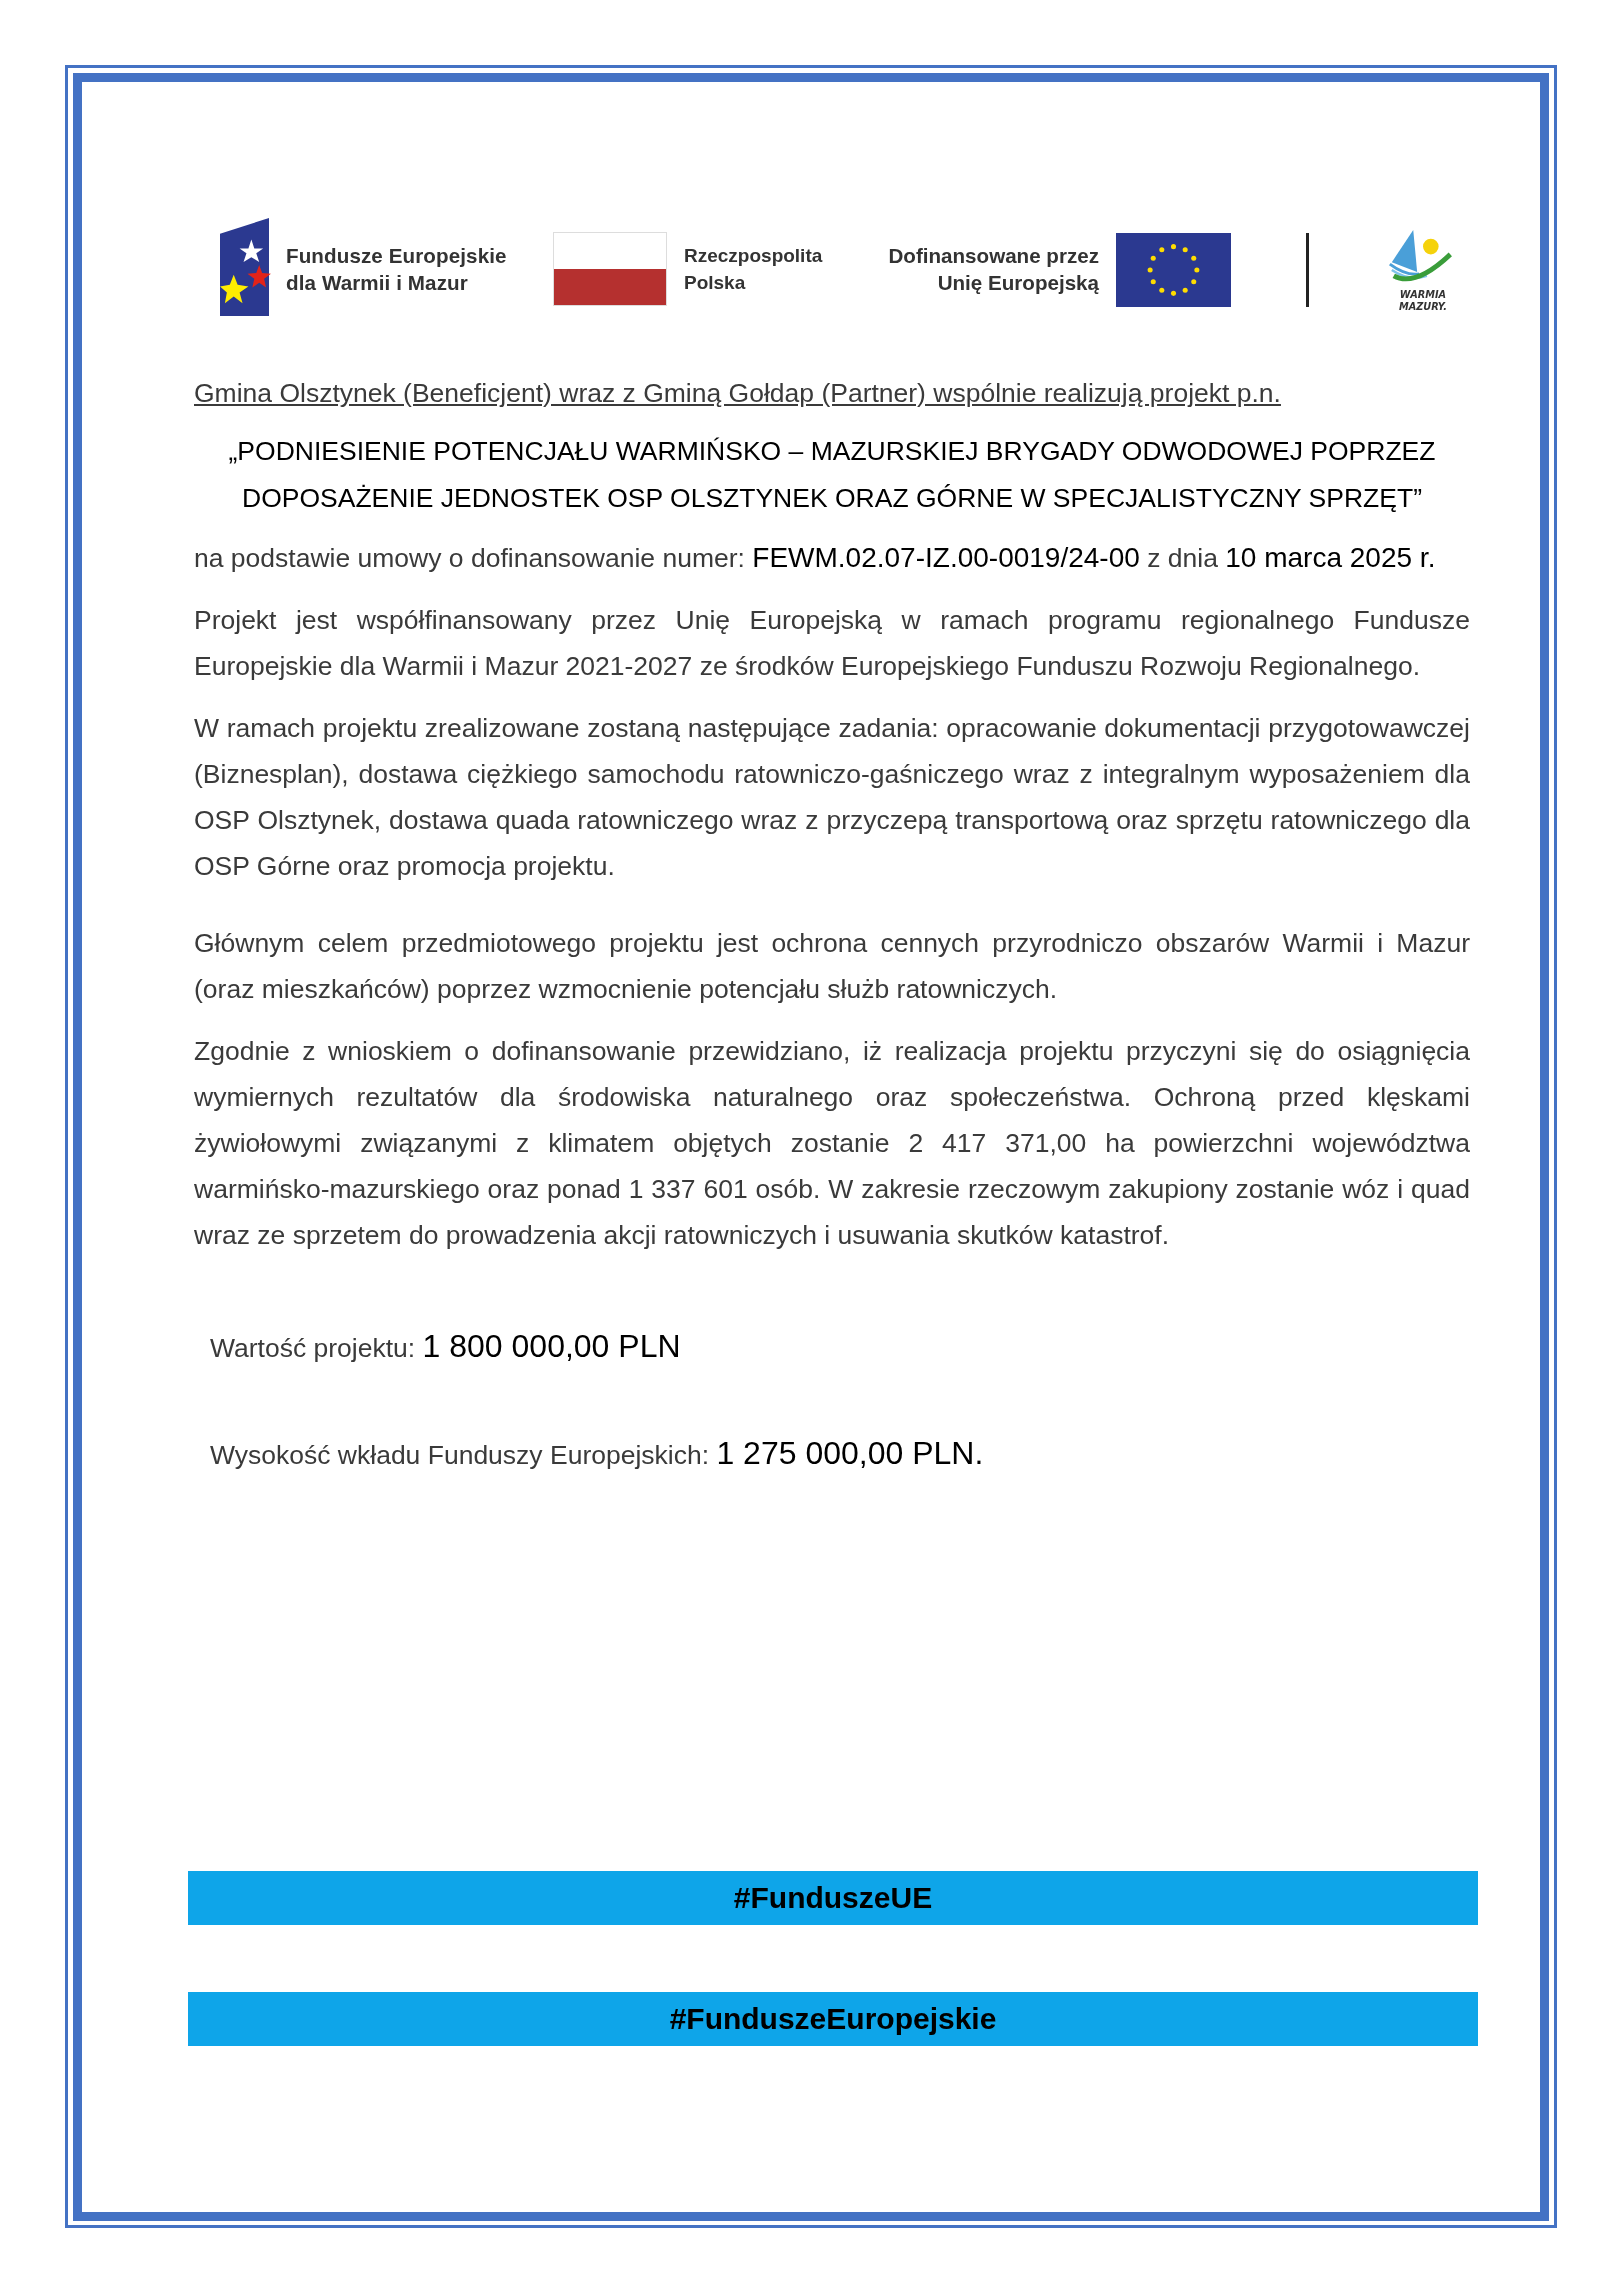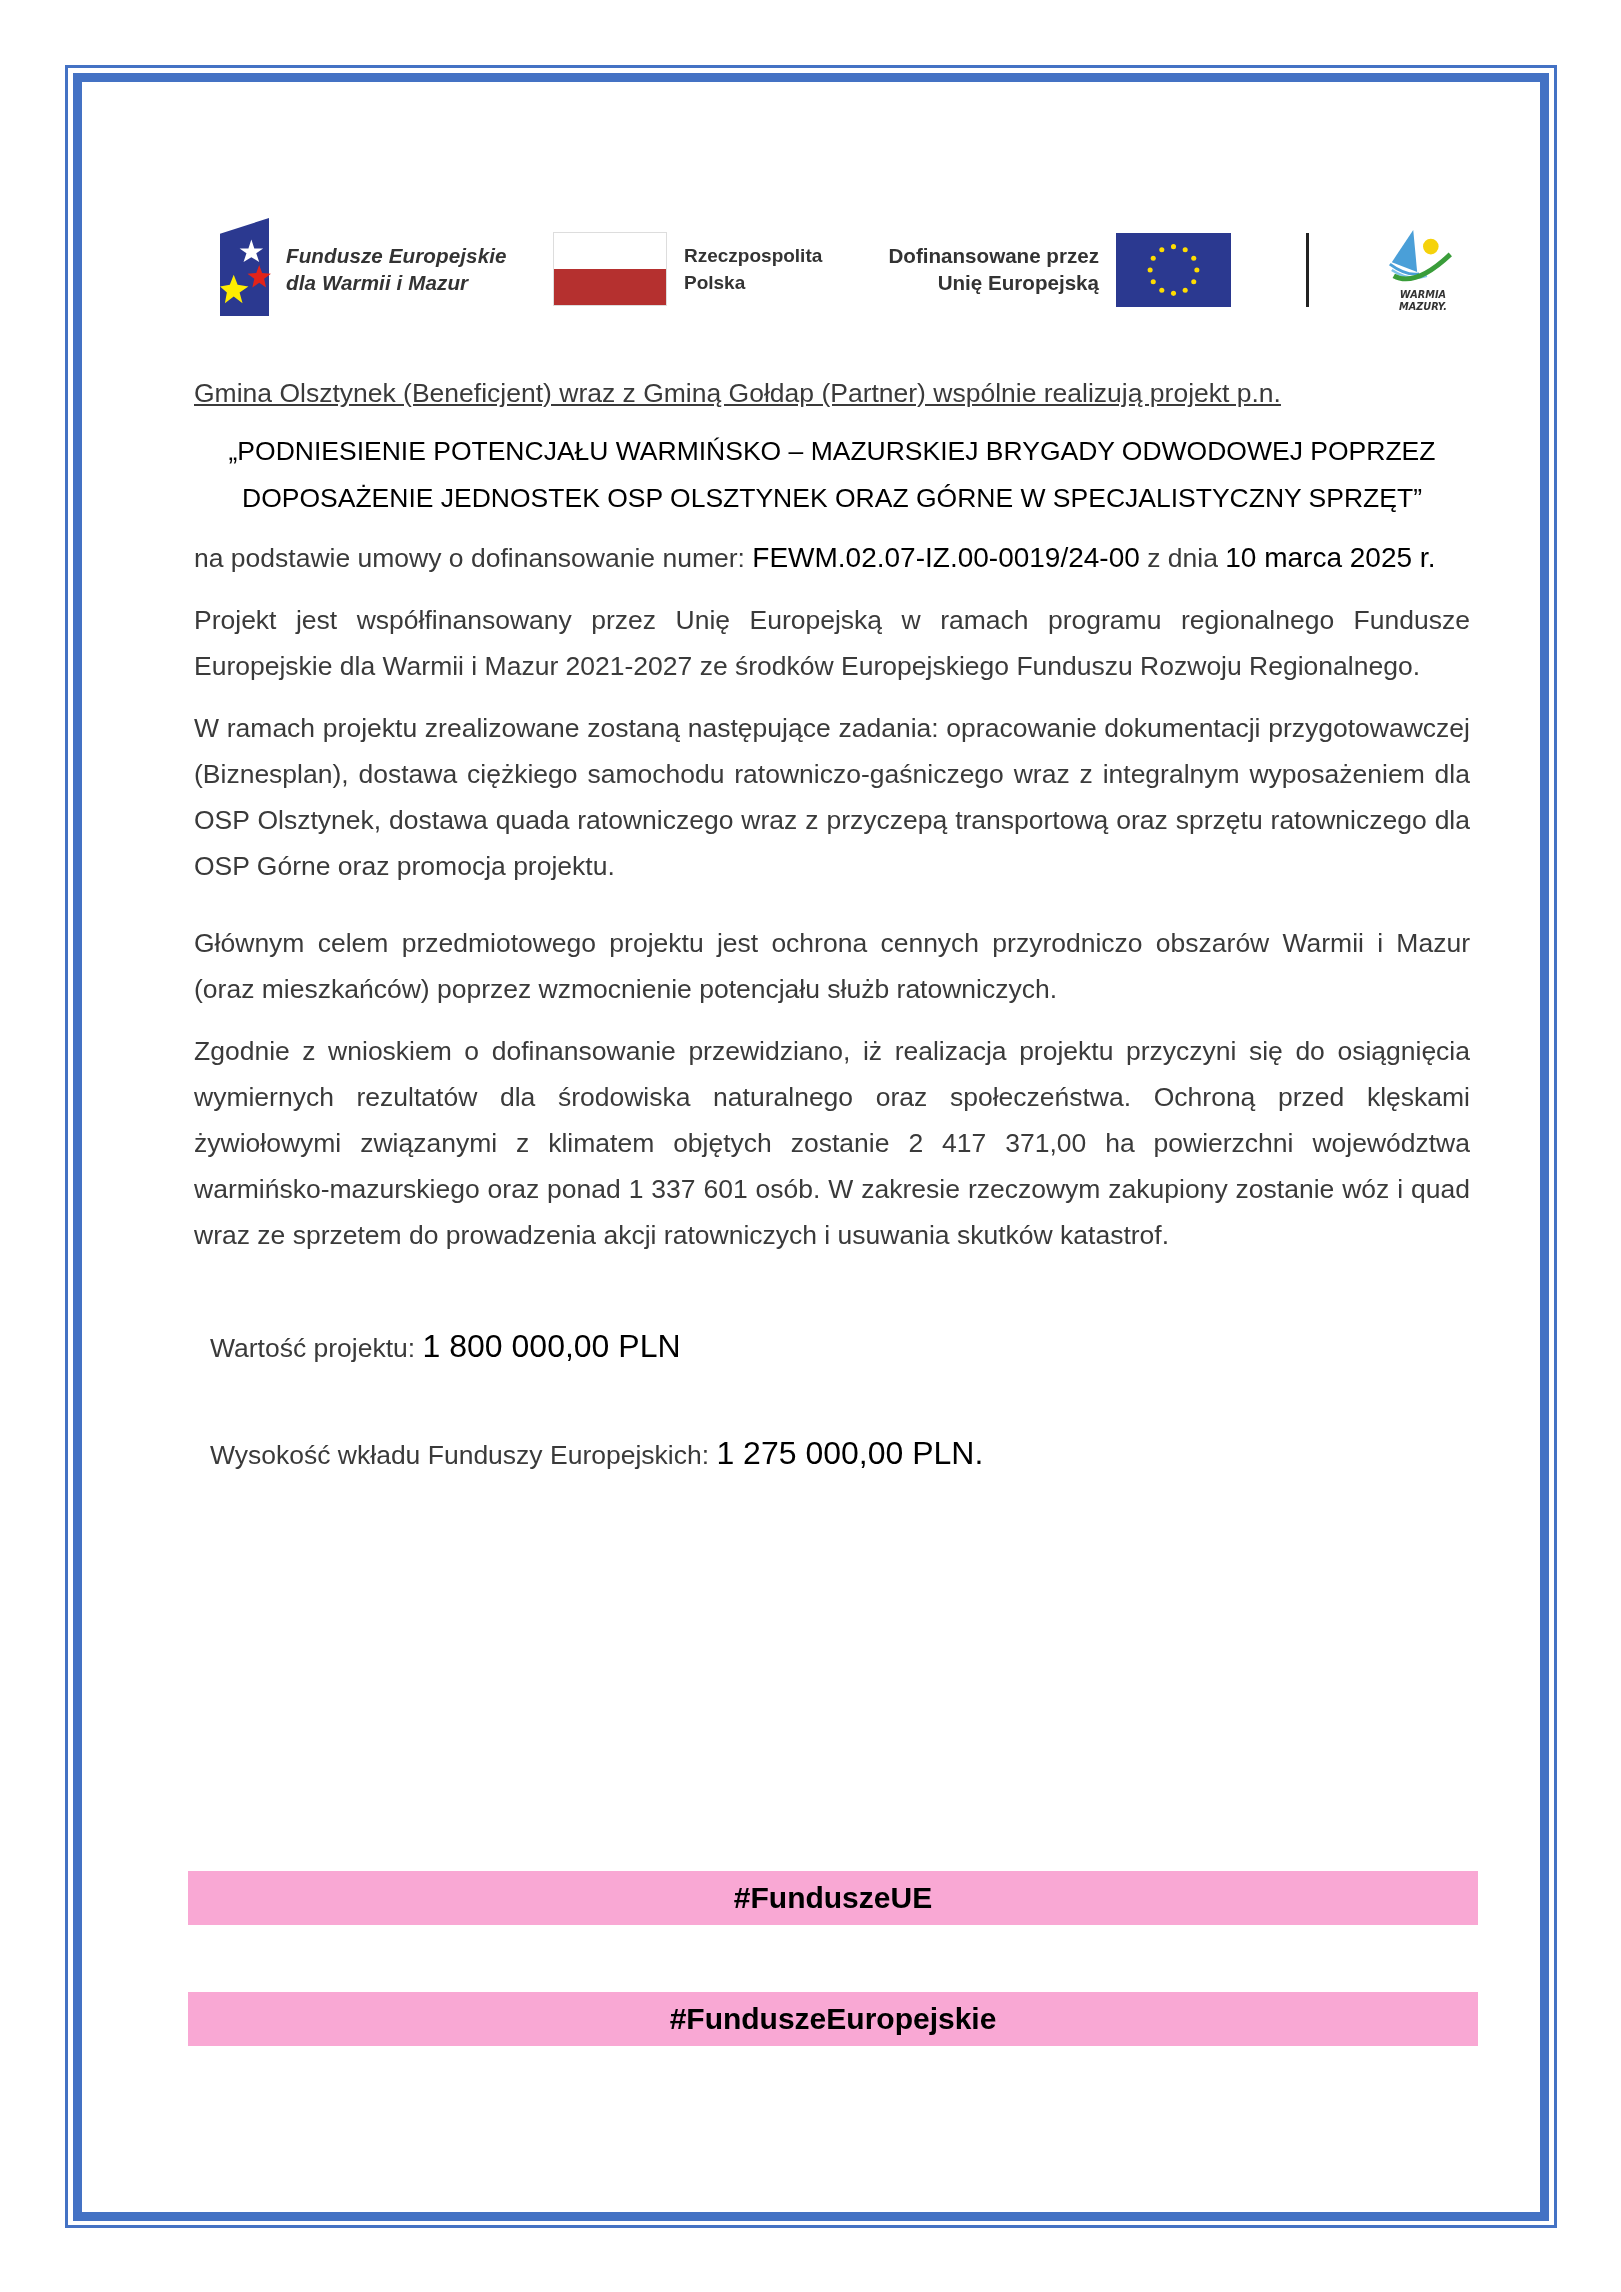--- a/index.html
+++ b/index.html
@@ -8,21 +8,21 @@
 
   
   .border-outer { position: absolute; left: 65px; top: 65px; width: 1492px; height: 2163px;
                   border: 3.9px solid #4472c4; box-sizing: border-box; }
   .border-inner { position: absolute; left: 73px; top: 73px; width: 1476px; height: 2148px;
                   border: 9.8px solid #4472c4; box-sizing: border-box; }
 
   
   .logo-fe-mark { position: absolute; left: 218px; top: 218px; width: 53px; height: 98px; }
   .logo-fe-text { position: absolute; left: 286px; top: 243px; font-size: 20.6px; line-height: 26.5px;
-                  color: #333; font-weight: bold; letter-spacing: 0.1px; font-style: italic; }
+                  color: #333; font-weight: bold; letter-spacing: 0.1px; }
   .flag-pl { position: absolute; left: 553px; top: 232px; width: 114px; height: 74px;
              border: 1px solid #ddd; box-sizing: border-box; }
   .flag-pl .white { height: 50%; background: #ffffff; }
   .flag-pl .red { height: 50%; background: #b5302f; }
   .logo-rp-text { position: absolute; left: 684px; top: 243px; font-size: 19px; line-height: 26.5px;
                   color: #333; font-weight: bold; }
   .logo-eu-text { position: absolute; left: 872px; width: 227px; top: 243px; font-size: 20.6px;
                   line-height: 26.5px; color: #333; font-weight: bold; text-align: right; }
   .flag-eu { position: absolute; left: 1116px; top: 233px; width: 115px; height: 74px; background: #2b3990; }
   .logo-divider { position: absolute; left: 1306px; top: 233px; width: 2.9px; height: 74px; background: #222; }
@@ -31,21 +31,21 @@
   
   .content { position: absolute; left: 194px; top: 370px; width: 1276px; }
   .p { font-size: 26.5px; line-height: 46px; margin: 0; text-align: justify; }
   .intro { margin-bottom: 11.8px; text-align: left; text-decoration: underline; }
   .title { font-size: 26.5px; line-height: 47px; text-align: center; color: #000; margin: 0 0 13.7px 0; }
   .strong { color: #000; font-size: 28px; }
   .gap { height: 15.7px; }
   .amount-row { font-size: 26.5px; line-height: 46px; margin: 16px; }
   .amount { color: #000; font-size: 32px; }
 
-  .hashtag-bar { position: absolute; left: 188px; width: 1290px; height: 54px; background: #f9a8d4;
+  .hashtag-bar { position: absolute; left: 188px; width: 1290px; height: 54px; background: #0ea5e9;
                  display: flex; align-items: center; justify-content: center;
                  font-size: 30px; font-weight: bold; color: #000; }
   .hb1 { top: 1871px; }
   .hb2 { top: 1992px; }
 </style>
 </head>
 <body>
 
 <div class="border-outer"></div>
 <div class="border-inner"></div>

